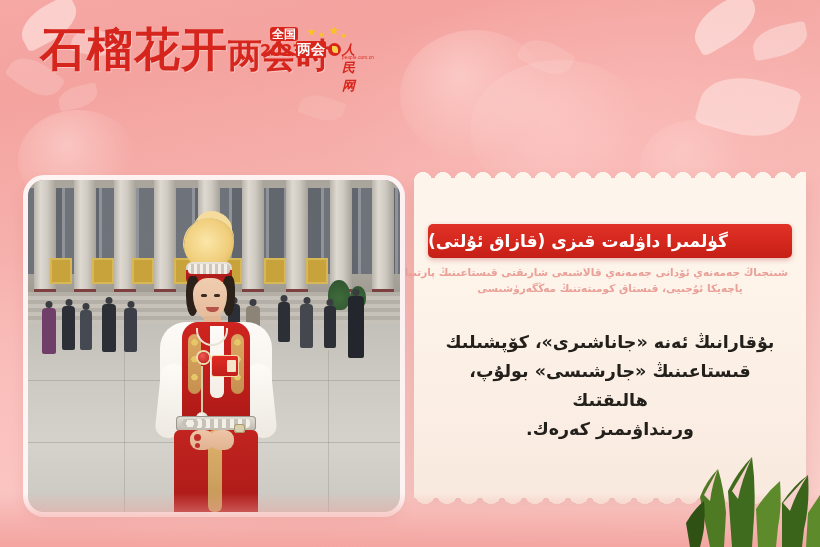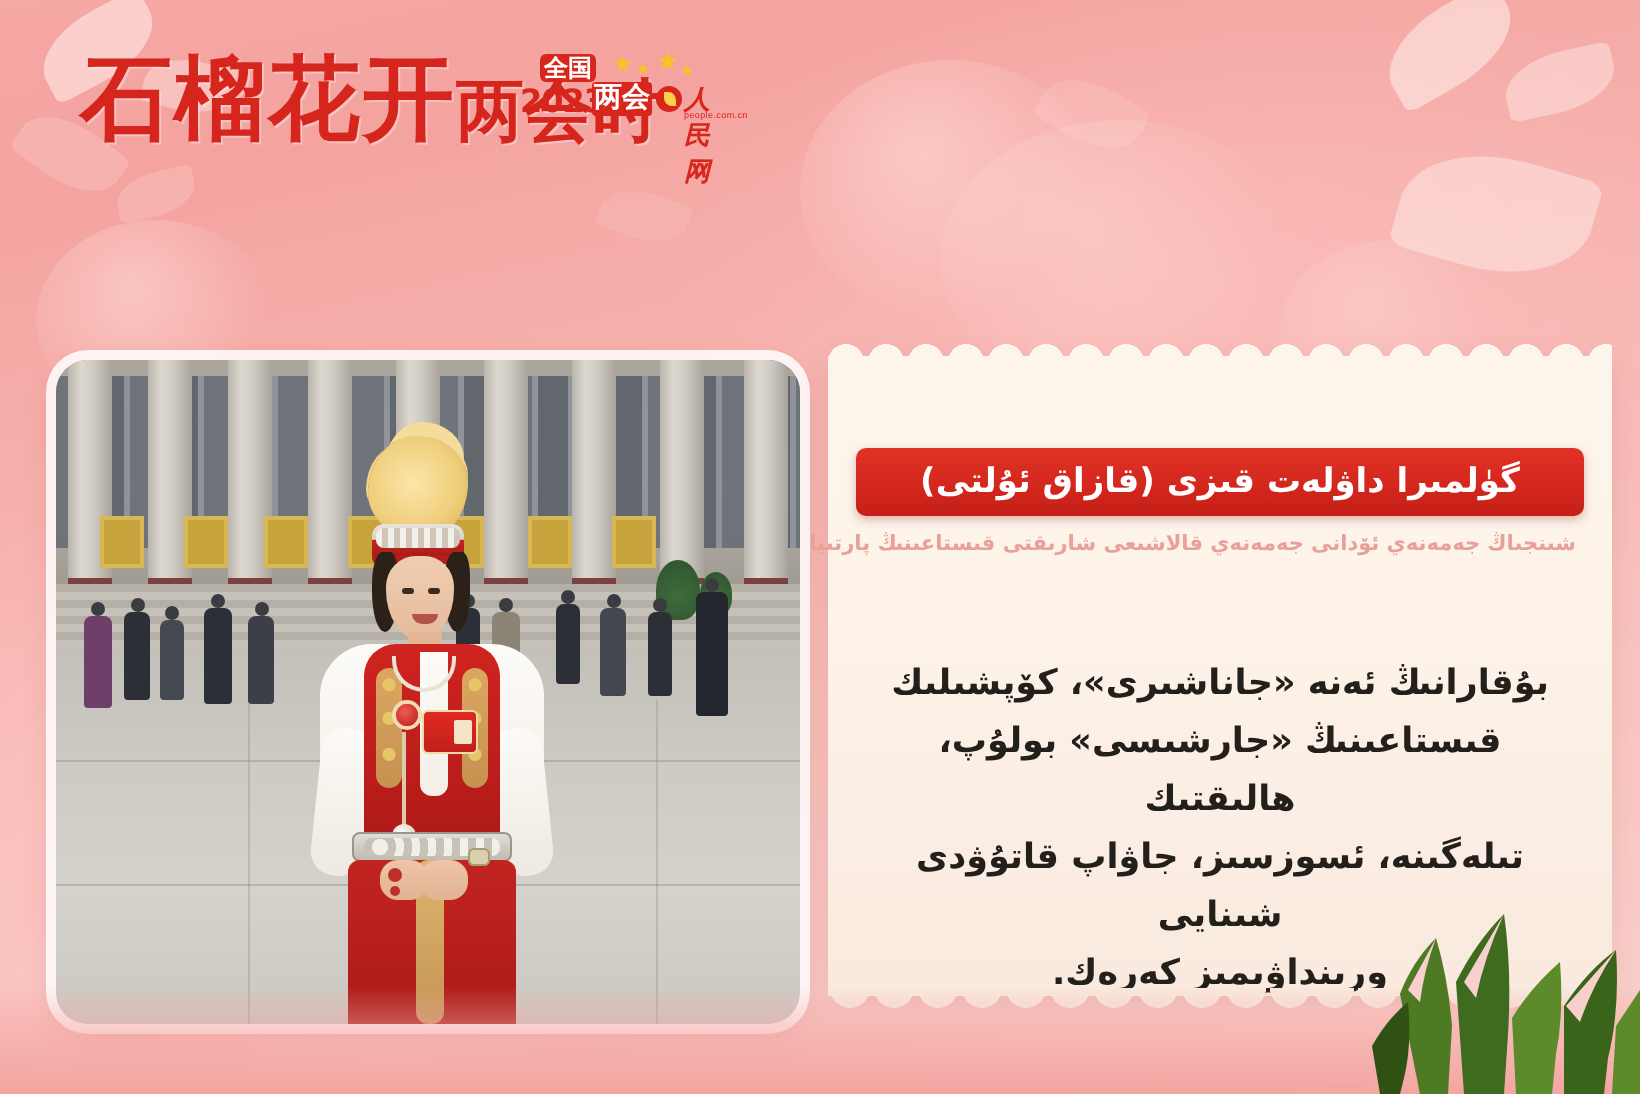--- a/index.html
+++ b/index.html
@@ -461,21 +461,21 @@
 
   #name-badge {
     position: absolute;
     left: 14px; right: 14px;
     top: 46px;
     height: 34px;
     background: linear-gradient(180deg, #e03226 0%, #d4271d 55%, #c41f17 100%);
     border-radius: 5px;
     display: flex;
     align-items: center;
-    justify-content: center;
+    justify-content: flex-start;
     box-shadow: 0 2px 5px rgba(170,40,30,0.30);
   }
   #name-badge-text {
     font-size: 17px;
     font-weight: bold;
     color: #ffffff;
     line-height: 20px;
     white-space: nowrap;
   }
 
@@ -665,26 +665,26 @@
 
   <div id="content-card">
 
 
     <div id="name-badge">
       <span id="name-badge-text" class="rtl">گۈلمىرا داۋلەت قىزى (قازاق ئۇلتى)</span>
     </div>
 
     <div id="bio-block" class="rtl">
       <div>شىنجىاڭ جەمەنەي ئۆدانى جەمەنەي قالاشىعى شارىقتى قىستاعىنىڭ پارتىيا</div>
+      <div>ياچەيكا ئۇجىيى، قىستاق كومىتەتنىڭ مەڭگەرۈشىسى</div>
     </div>
 
     <div id="quote-block" class="rtl">
       <div>بۇقارانىڭ ئەنە «جاناشىرى»، كۆپشىلىك</div>
       <div>قىستاعىنىڭ «جارشىسى» بولۇپ، ھالىقتىك</div>
-      <div>تىلەگىنە، ئسوزسىز، جاۋاپ قاتۇۋدى شىنايى</div>
       <div>ورىنداۋىمىز كەرەك.</div>
     </div>
   </div>
 
   <div id="bottom-band"></div>
 
   <svg id="leaves" viewBox="0 0 180 96" preserveAspectRatio="none">
     <path d="M70 96 L60 46 Q66 30 78 18 Q84 38 86 62 L84 96 Z" fill="#4f7a24"></path>
     <path d="M78 18 Q72 34 70 50 L64 44 Z" fill="#f7d0cb"></path>
     <path d="M92 96 L88 40 Q98 20 112 6 Q116 34 114 66 L112 96 Z" fill="#3e6b1e"></path>

